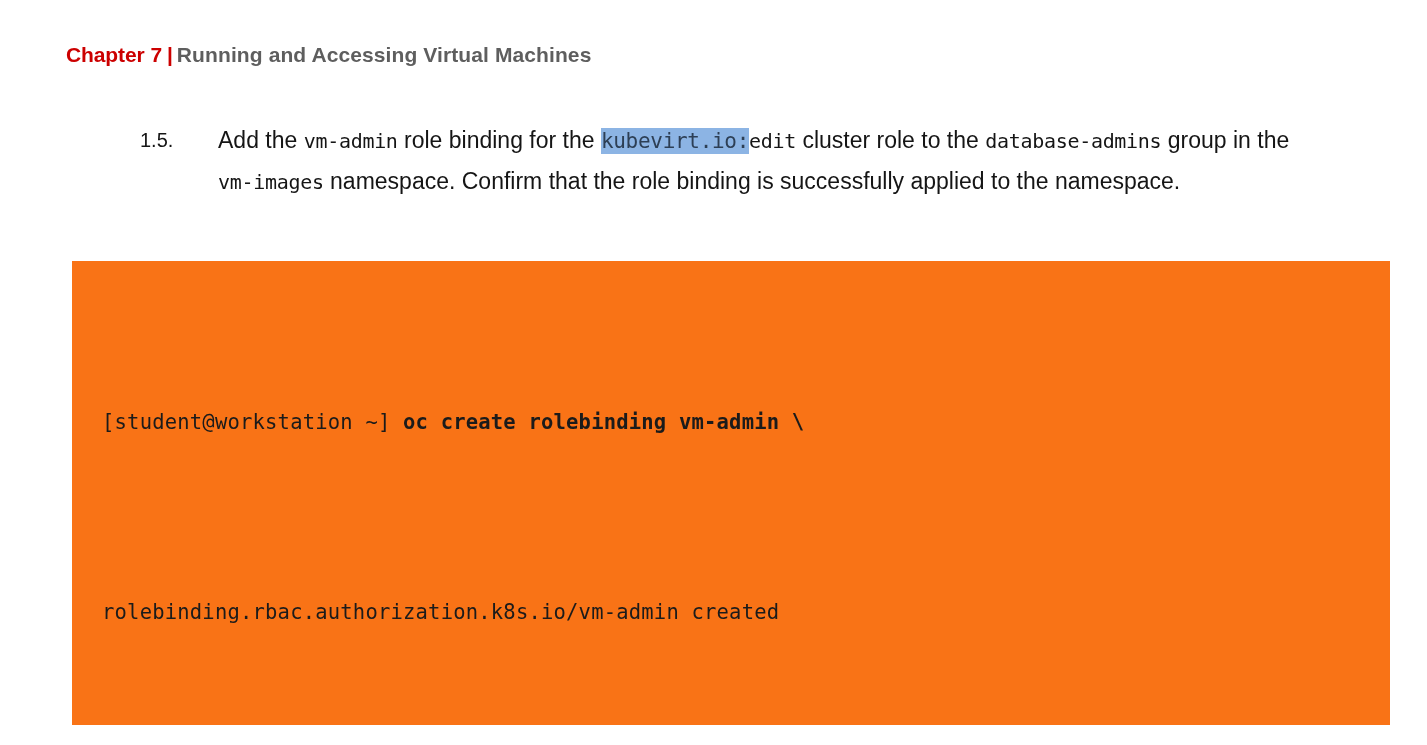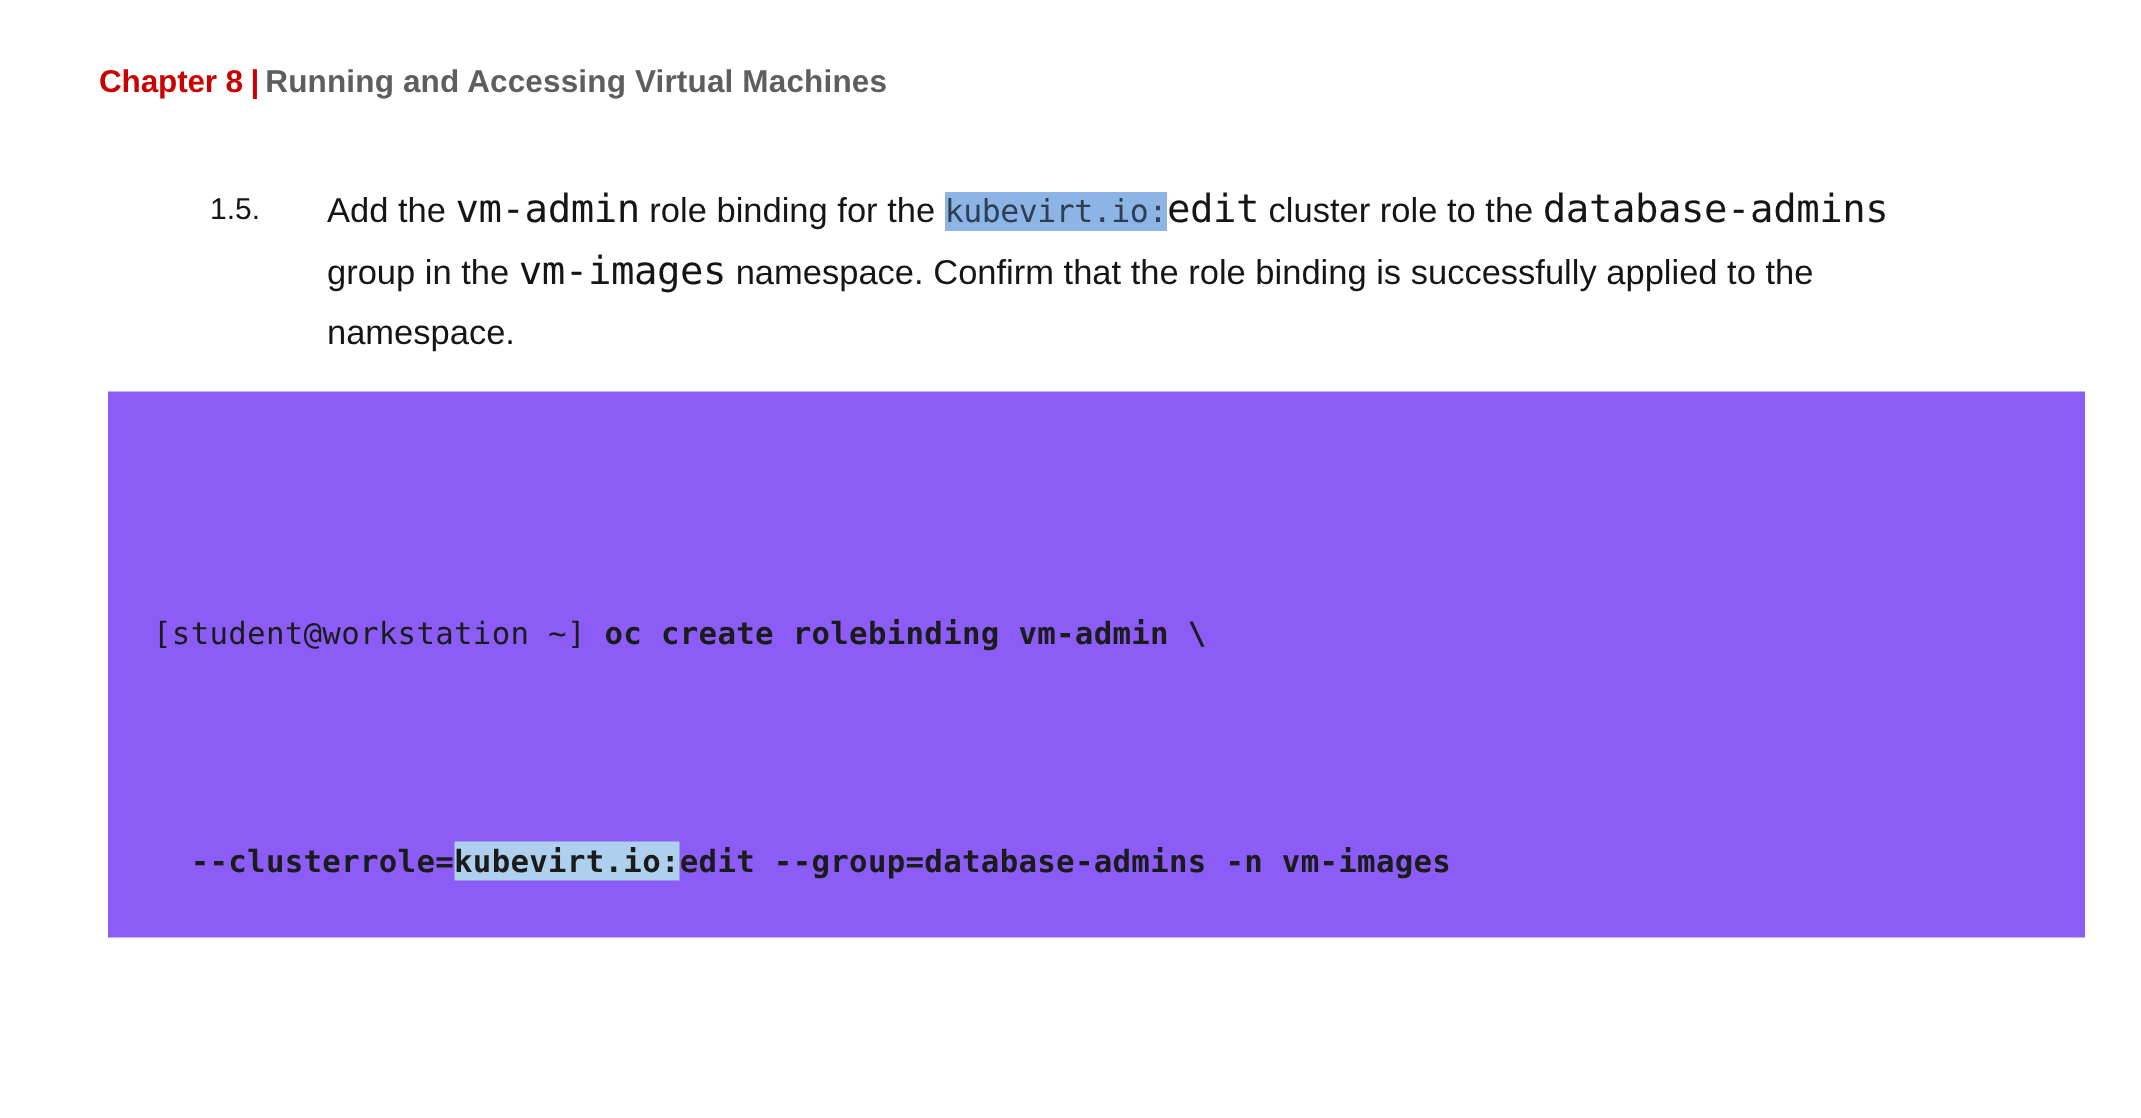--- a/index.html
+++ b/index.html
@@ -59,40 +59,40 @@
   }
   .step-body {
     margin-left: 78px;
     font-size: 23px;
     line-height: 40px;
     color: #151515;
     text-align: left;
   }
   .step-body .mono {
     font-family: "DejaVu Sans Mono", "Liberation Mono", monospace;
-    font-size: 26px;
+    font-size: 20px;
     letter-spacing: -0.3px;
   }
   .hl-strong {
     background: #8cb4e4;
     color: #2d3f55;
     font-family: "DejaVu Sans Mono", "Liberation Mono", monospace;
     font-size: 21px;
     letter-spacing: -0.3px;
     padding: 1px 0;
   }
 
   
   .code-block {
     position: absolute;
     left: 72px;
     top: 261px;
     width: 1318px;
-    height: 364px;
-    background: #8b5cf6;
+    height: 464px;
+    background: #f97316;
     box-sizing: border-box;
     padding: 28px 0 0 30px;
     font-family: "DejaVu Sans Mono", "Liberation Mono", monospace;
     font-size: 20.5px;
     line-height: 38px;
     color: #1b1b1b;
     letter-spacing: 0.2px;
     overflow: hidden;
     white-space: pre;
   }
@@ -103,33 +103,32 @@
   .cmd { font-weight: bold; }
   .hl-code {
     background: #aecfed;
     padding: 1px 0;
   }
 </style>
 </head>
 <body>
 
 <div class="page-header">
-  <span class="chapter-label">Chapter 8</span><span class="chapter-sep">|</span><span class="chapter-title">Running and Accessing Virtual Machines</span>
+  <span class="chapter-label">Chapter 7</span><span class="chapter-sep">|</span><span class="chapter-title">Running and Accessing Virtual Machines</span>
 </div>
 
 <div class="step">
   <div class="step-number">1.5.</div>
   <div class="step-body"><span>Add the </span><span class="mono">vm-admin</span><span> role binding for the </span><span class="hl-strong">kubevirt.io:</span><span class="mono">edit</span><span> cluster role to the </span><span class="mono">database-admins</span><span> group in the </span><span class="mono">vm-images</span><span> namespace. Confirm that the role binding is successfully applied to the namespace.</span></div>
 </div>
 
 <div class="code-block">
 
   <div class="code-line"><span>[student@workstation ~] </span><span class="cmd">oc create rolebinding vm-admin \</span></div>
 
-  <div class="code-line"><span class="cmd">  --clusterrole=</span><span class="cmd hl-code">kubevirt.io:</span><span class="cmd">edit --group=database-admins -n vm-images</span></div>
 
   <div class="code-line">rolebinding.rbac.authorization.k8s.io/vm-admin created</div>
 
   
 
   
 
   
 
   

